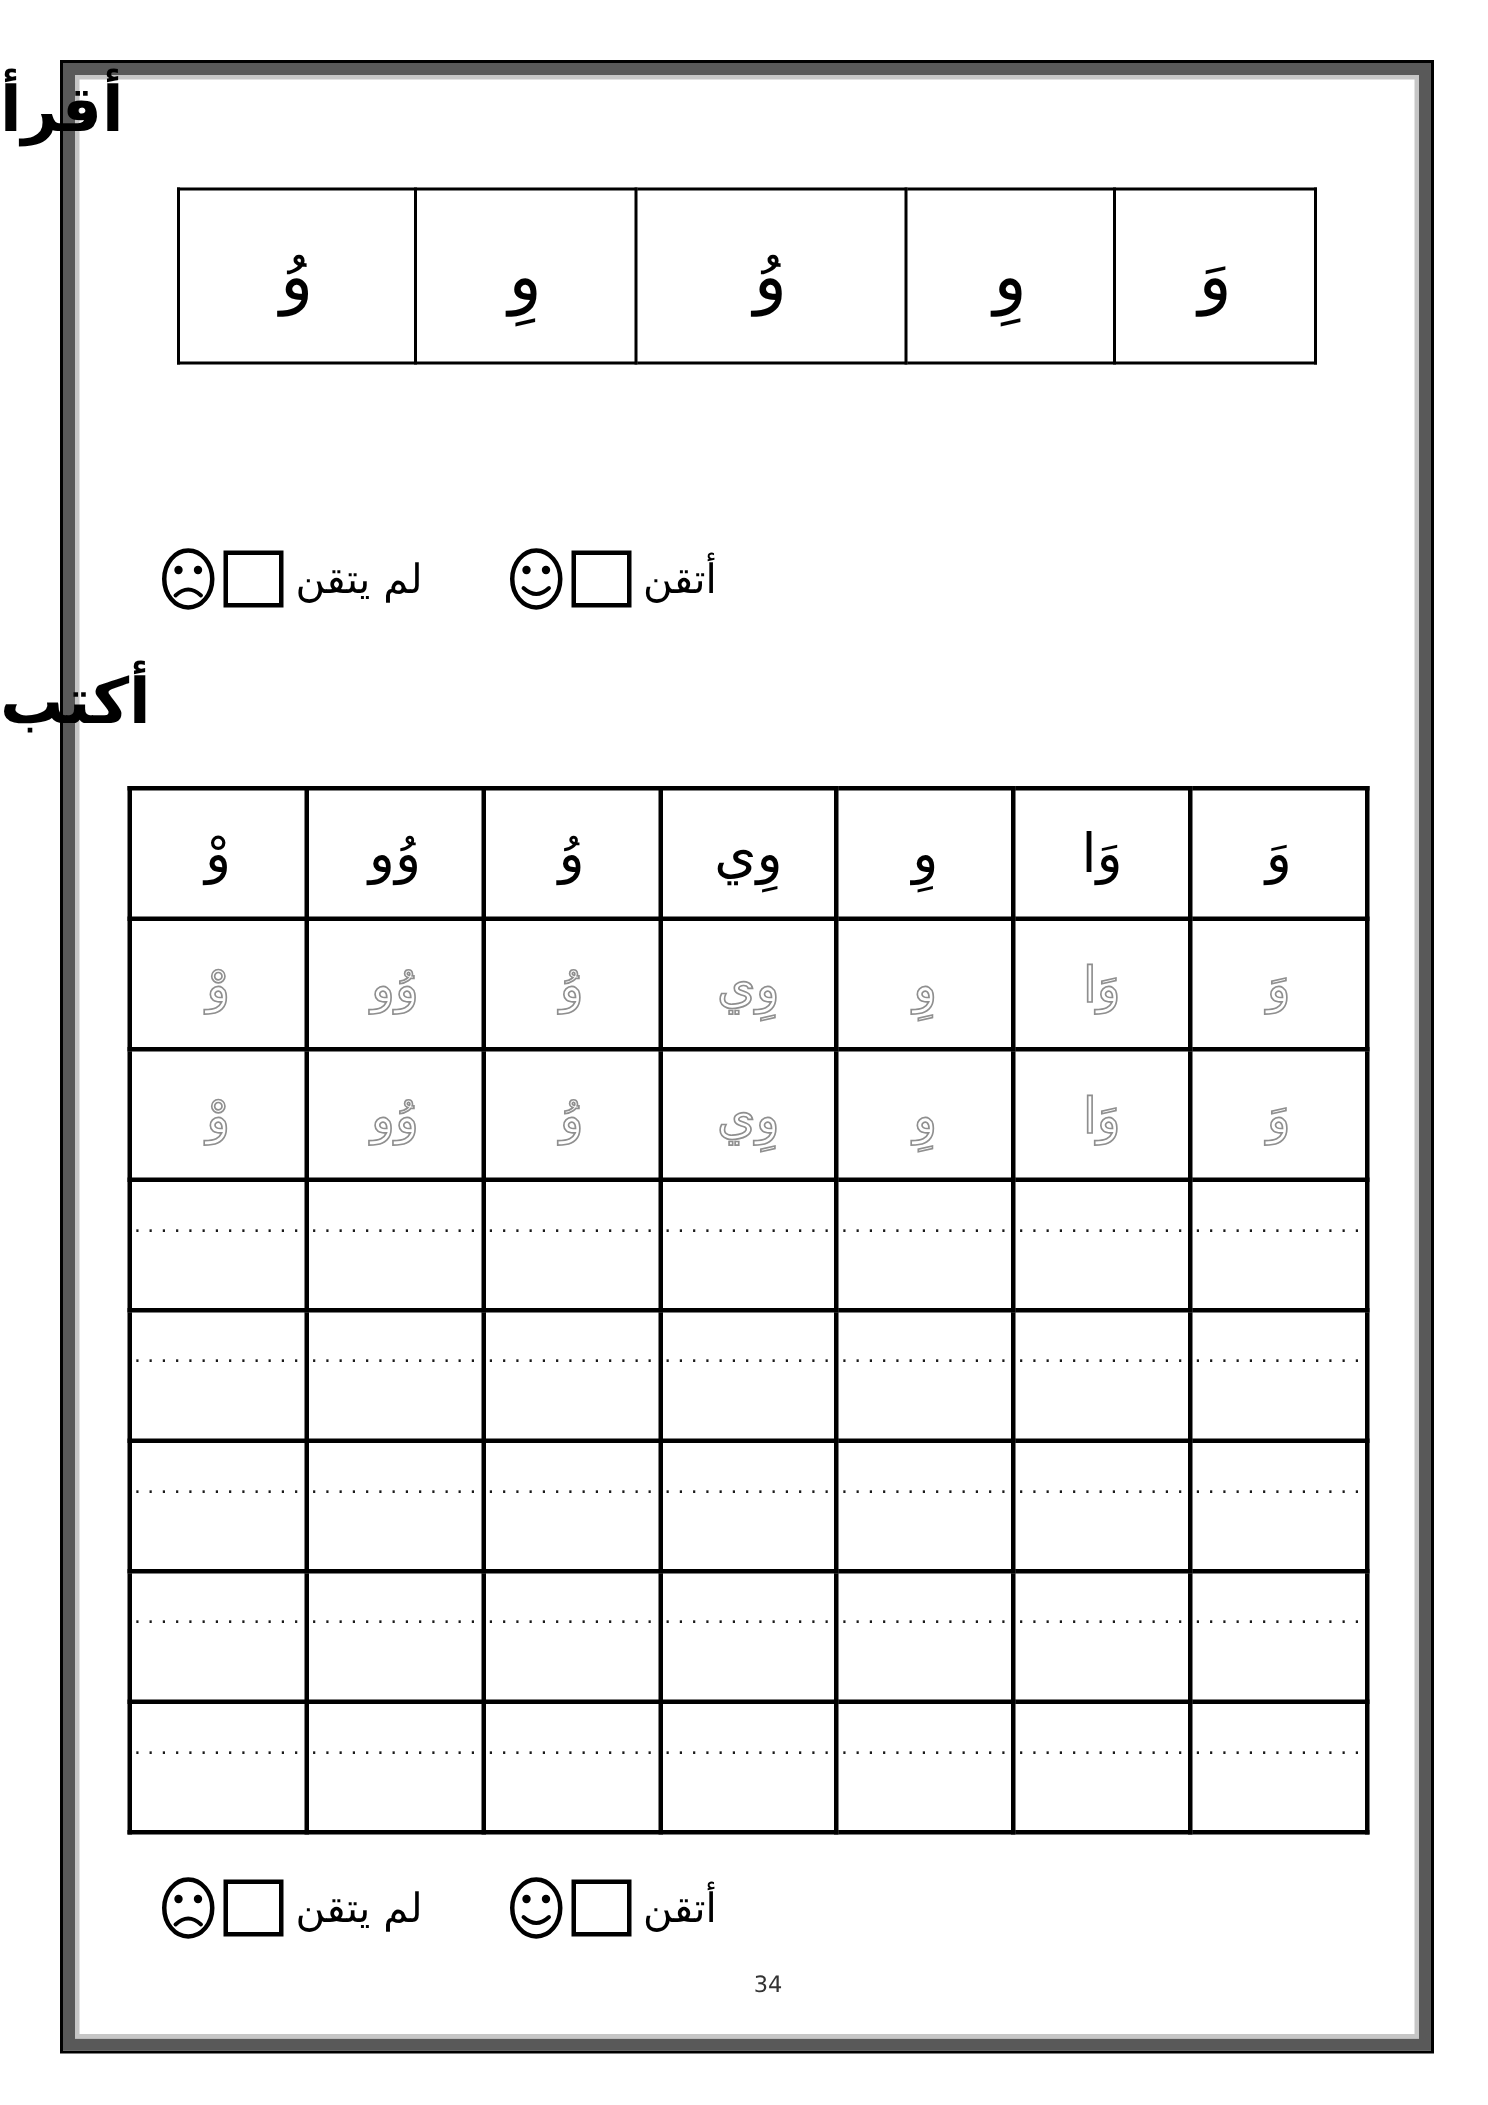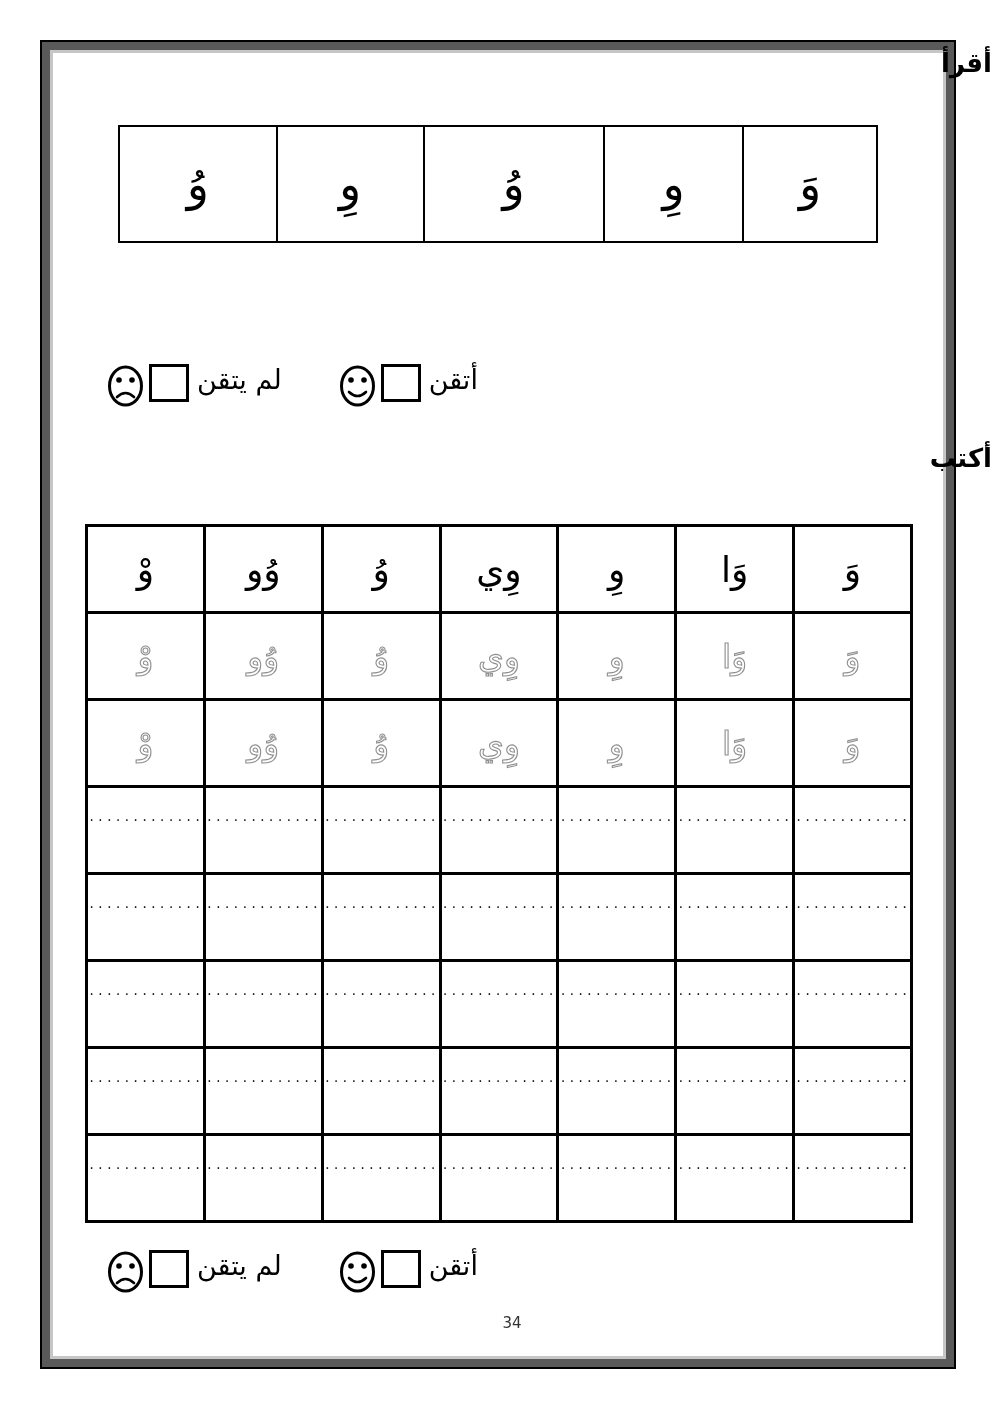--- a/index.html
+++ b/index.html
@@ -6,22 +6,22 @@
   body{
     width:992px;height:1403px;position:relative;background:#ffffff;
     font-family:"DejaVu Sans",sans-serif;color:#000;overflow:hidden;
   }
   
   .frame{position:absolute;left:40px;top:40px;right:36px;bottom:34px;border:2px solid #000;}
   .frame-mid{width:100%;height:100%;box-sizing:border-box;border:8px solid #595959;}
   .frame-in{width:100%;height:100%;box-sizing:border-box;border:3px solid #c6c6c6;}
 
   .section-title{
-    position:absolute;left:0;width:100%;text-align:right;
-    font-size:26px;font-weight:bold;letter-spacing:0;
+    position:absolute;left:0;width:100%;text-align:left;
+    font-size:42px;font-weight:bold;letter-spacing:0;
   }
   #read-title{top:48px;}
   #write-title{top:443px;}
 
   
   table{border-collapse:collapse;table-layout:fixed;}
   #read-table{position:absolute;left:118px;top:125px;width:760px;}
   #read-table td{
     border:2px solid #000;text-align:center;vertical-align:middle;
     font-size:46px;line-height:1.1;padding:0;
@@ -50,21 +50,21 @@
     white-space:nowrap;overflow:hidden;
   }
 
   
   .feedback{
     position:absolute;left:106px;display:flex;align-items:center;
     font-size:27px;direction:ltr;
   }
   #feedback-read{top:364px;}
   #feedback-write{top:1250px;}
-  .fb-group{display:flex;}
+  .fb-group{display:flex;align-items:center;}
   .fb-gap{width:56px;}
   .face{width:39px;height:44px;margin-right:4px;}
   .checkbox{
     width:34px;height:32px;border:3px solid #000;background:#fff;
     margin-right:8px;box-sizing:content-box;
   }
   .fb-label{direction:rtl;white-space:nowrap;}
 
   .page-number{
     position:absolute;left:16px;width:100%;top:1314px;text-align:center;

